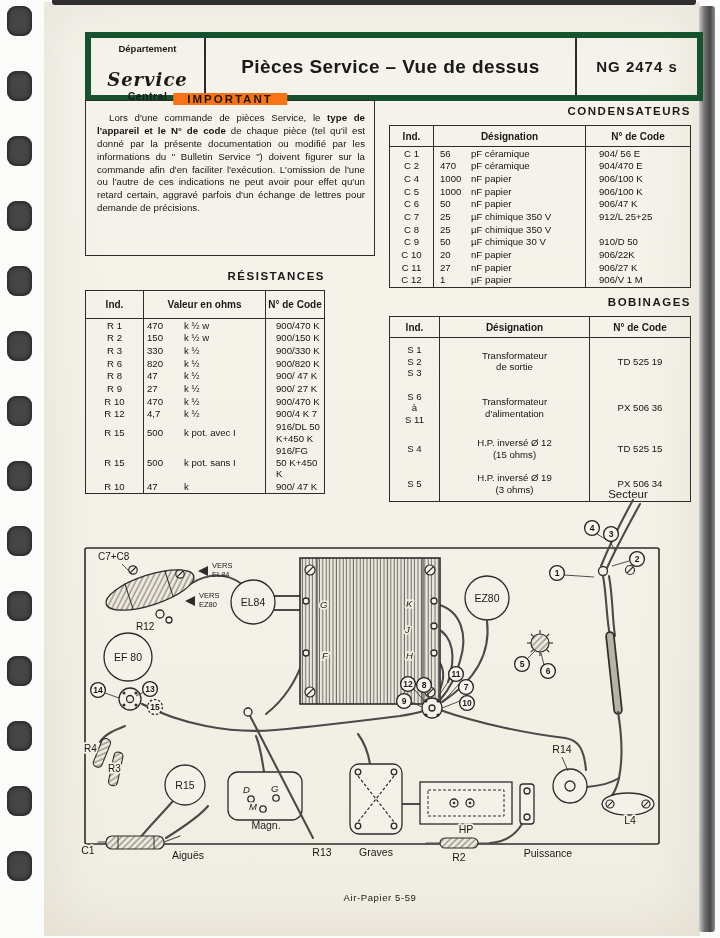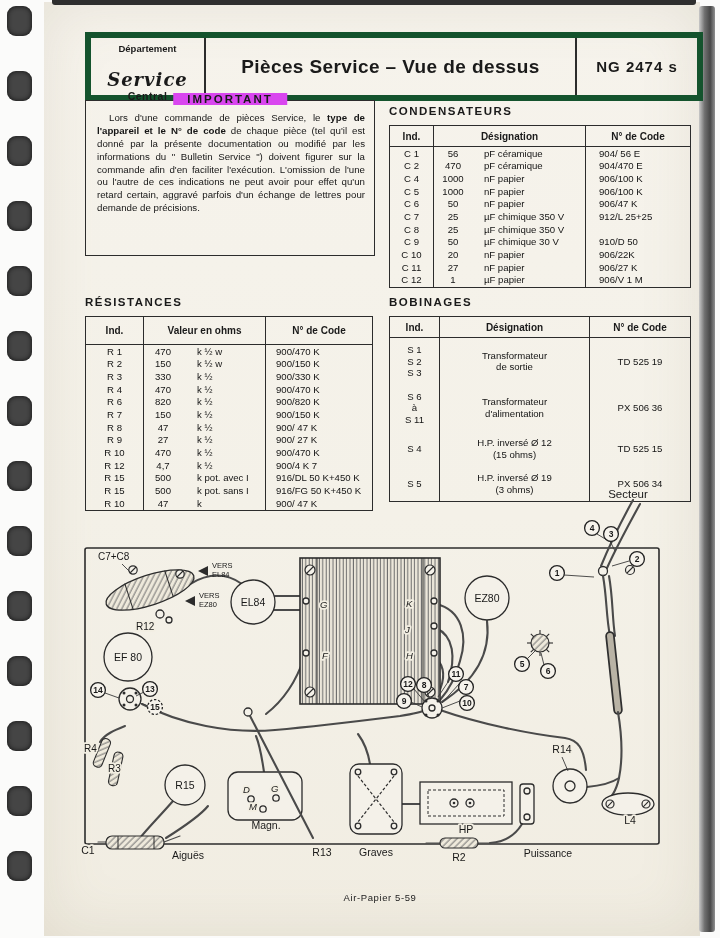--- a/index.html
+++ b/index.html
@@ -25,42 +25,42 @@
   .d1{font:bold 9.5px "Liberation Sans",sans-serif}
   .d2{font:italic bold 18px "DejaVu Serif",serif;letter-spacing:1px;margin-top:15px}
   .d3{font:bold 10.5px "Liberation Sans",sans-serif;letter-spacing:.5px}
   .hdr-title{flex:1;display:flex;align-items:center;justify-content:center;
              font:bold 19px "Liberation Sans",sans-serif;letter-spacing:.4px}
   .hdr-ref{width:120px;border-left:2px solid #2c2c2c;display:flex;align-items:center;justify-content:center;
            font:bold 15px "Liberation Sans",sans-serif;letter-spacing:1px}
 
   
   .imp{position:absolute;left:85px;top:100px;width:288px;height:154px;border:1.5px solid #2c2c2c}
-  .imp-title{position:absolute;top:-8px;left:50%;transform:translateX(-50%);background:#d946ef;
+  .imp-title{position:absolute;top:-8px;left:50%;transform:translateX(-50%);background:#f97316;
              padding:0 14px;font:bold 11.5px "Liberation Sans",sans-serif;letter-spacing:2px}
   .imp-body{margin:0;padding:11px 9px 0 11px;font:9.7px/1.33 "Liberation Sans",sans-serif;
             text-align:justify;text-indent:12px;color:#161616}
 
   
   .tbl-sec{position:absolute}
-  .tbl-sec h2{margin:0 0 8px;text-align:left;font:bold 11.5px "Liberation Sans",sans-serif;letter-spacing:1.5px}
+  .tbl-sec h2{margin:0 0 8px;text-align:right;font:bold 11.5px "Liberation Sans",sans-serif;letter-spacing:1.5px}
   table{width:100%;border-collapse:collapse;border:1.6px solid #2c2c2c}
   th{font:bold 10px "Liberation Sans",sans-serif;padding:4.5px 2px;border-bottom:1.5px solid #2c2c2c}
   td{font:9.6px/1.2 "Liberation Sans",sans-serif;padding:.6px 3px;white-space:pre-line;color:#141414;vertical-align:middle}
   th:nth-child(2),td:nth-child(2),th:nth-child(3),td:nth-child(3){border-left:1.5px solid #2c2c2c}
-  .num{display:inline-block;text-align:center;margin-right:18px}
+  .num{display:inline-block;text-align:left;margin-right:5px}
 
   .cond{left:389px;top:105px;width:302px}
   .t-cond col.c1{width:44px}.t-cond col.c2{width:152px}
   .t-cond td:first-child{text-align:center}
   .t-cond td:nth-child(2){padding-left:6px}
   .t-cond .num{width:26px}
   .t-cond td:nth-child(3){padding-left:13px}
 
-  .res{left:85px;top:296px;width:288px}
+  .res{left:85px;top:270px;width:240px}
   .t-res th{padding:8px 2px}
   .t-res col.c1{width:58px}.t-res col.c2{width:122px}
   .t-res td:first-child{text-align:center}
   .t-res .num{width:32px}
   .t-res td:nth-child(3){padding-left:10px}
 
   .bob{left:389px;top:296px;width:302px}
   .t-bob col.c1{width:50px}.t-bob col.c2{width:150px}
   .t-bob td{text-align:center;padding:6px 2px}
 
@@ -231,33 +231,23 @@
               <td>R 2</td>
               <td><span class="num">150</span><span class="unit">k ½ w</span></td>
               <td>900/150 K</td>
             </tr>
             <tr>
               <td>R 3</td>
               <td><span class="num">330</span><span class="unit">k ½</span></td>
               <td>900/330 K</td>
             </tr>
             <tr>
-              <td>R 4</td>
-              <td><span class="num">470</span><span class="unit">k ½</span></td>
-              <td>900/470 K</td>
-            </tr>
-            <tr>
               <td>R 6</td>
               <td><span class="num">820</span><span class="unit">k ½</span></td>
               <td>900/820 K</td>
-            </tr>
-            <tr>
-              <td>R 7</td>
-              <td><span class="num">150</span><span class="unit">k ½</span></td>
-              <td>900/150 K</td>
             </tr>
             <tr>
               <td>R 8</td>
               <td><span class="num">47</span><span class="unit">k ½</span></td>
               <td>900/ 47 K</td>
             </tr>
             <tr>
               <td>R 9</td>
               <td><span class="num">27</span><span class="unit">k ½</span></td>
               <td>900/ 27 K</td>

